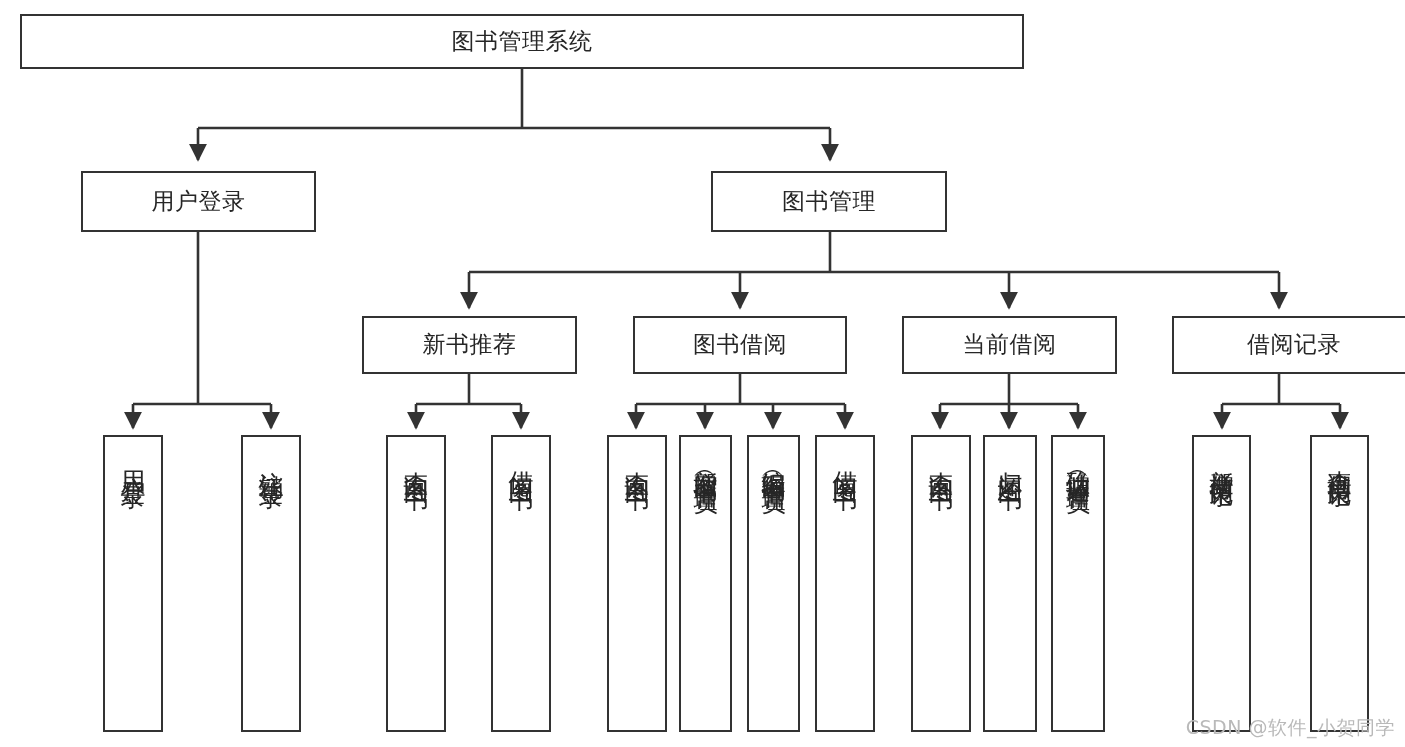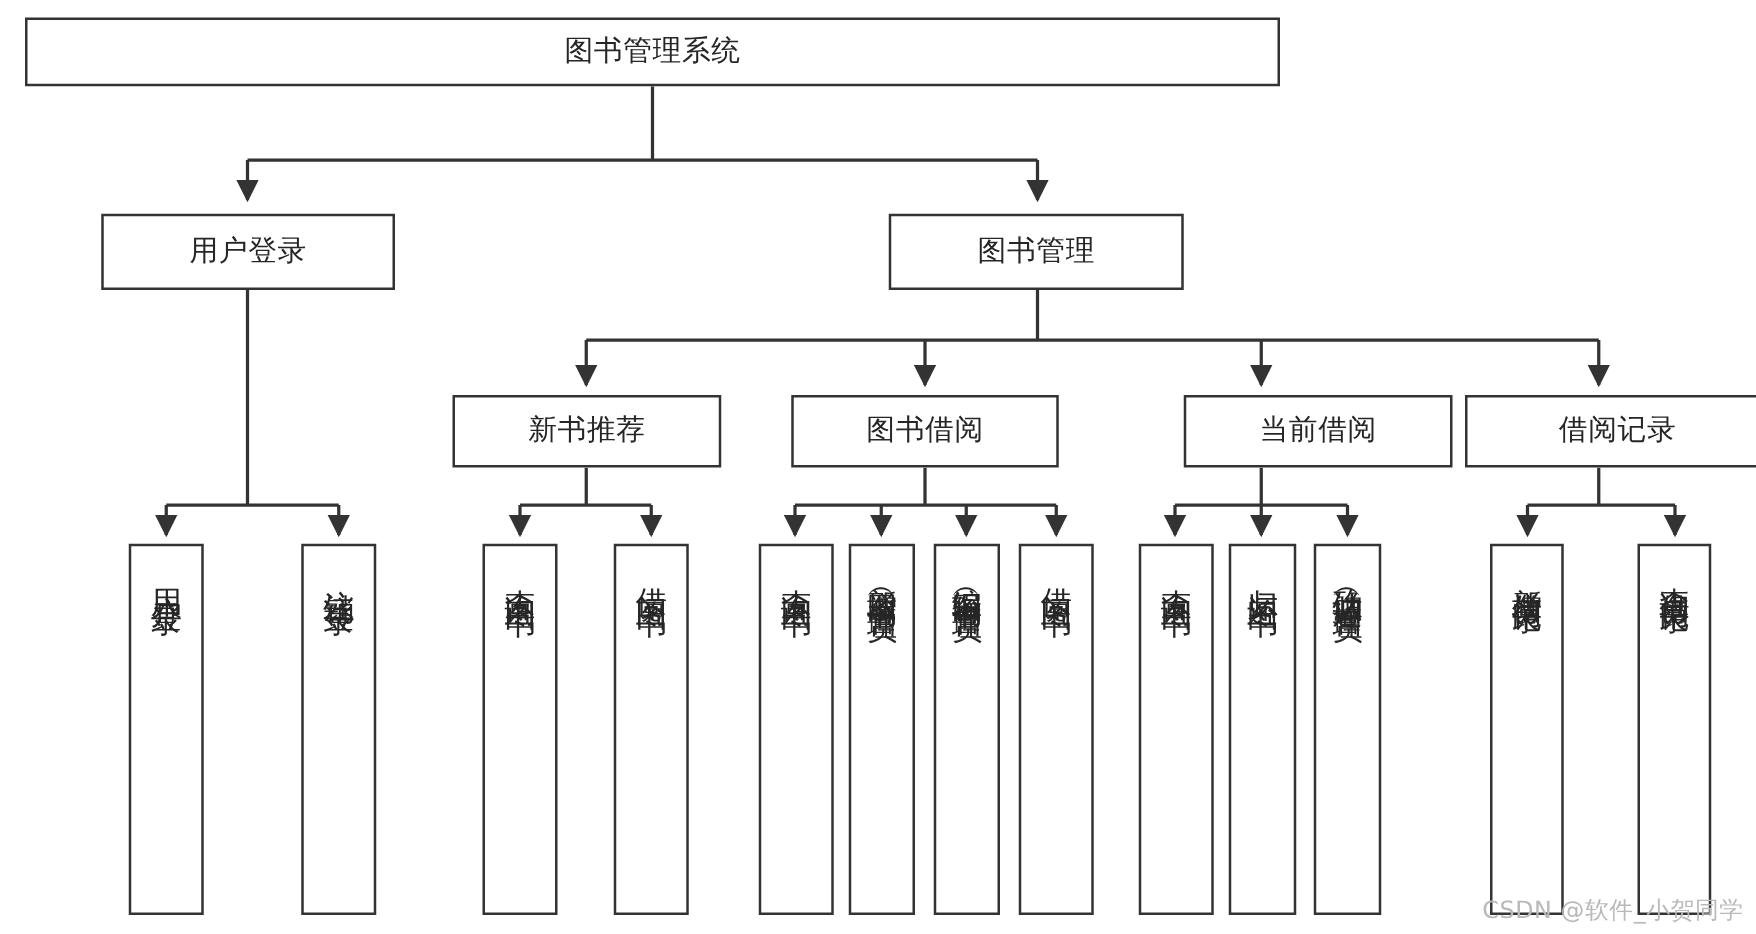--- a/index.html
+++ b/index.html
@@ -139,21 +139,21 @@
   <div class="node horiz" style="left:711px; top:171px; width:236px; height:61px;">
     <span class="label">图书管理</span>
   </div>
 
   <div class="node horiz" style="left:362px; top:316px; width:215px; height:58px;">
     <span class="label">新书推荐</span>
   </div>
   <div class="node horiz" style="left:633px; top:316px; width:214px; height:58px;">
     <span class="label">图书借阅</span>
   </div>
-  <div class="node horiz" style="left:902px; top:316px; width:215px; height:58px;margin-left:45px;">
+  <div class="node horiz" style="left:902px; top:316px; width:215px; height:58px;">
     <span class="label">当前借阅</span>
   </div>
   <div class="node horiz" style="left:1172px; top:316px; width:244px; height:58px;">
     <span class="label">借阅记录</span>
   </div>
 
   <div class="node vert" style="left:103px; top:435px; width:60px; height:297px;">
     <span class="label">用户登录</span>
   </div>
   <div class="node vert" style="left:241px; top:435px; width:60px; height:297px;">

